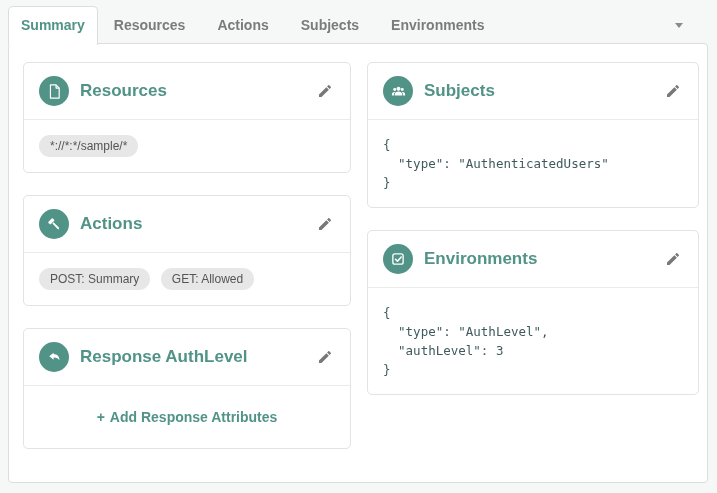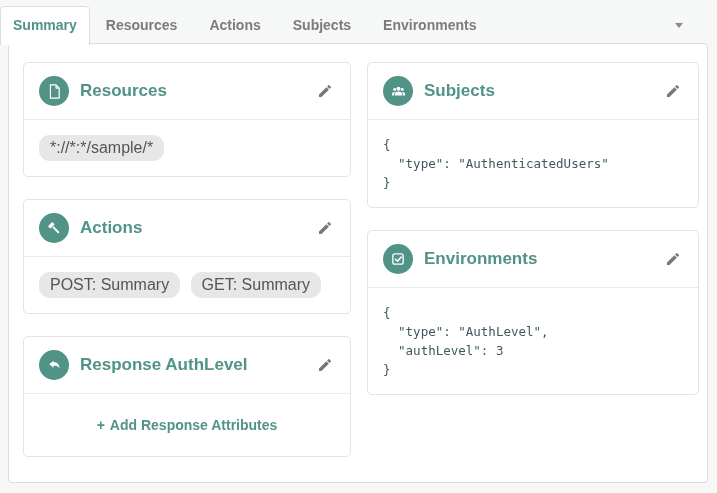--- a/index.html
+++ b/index.html
@@ -9,21 +9,21 @@
     width: 717px; height: 493px;
     overflow: hidden;
   }
   .page { position: relative; width: 717px; height: 493px; }
 
   
   .tabbar {
     display: flex;
     align-items: flex-end;
     height: 44px;
-    padding-left: 0;
+    padding-left: 8px;
     box-sizing: border-box;
     position: relative;
     z-index: 2;
   }
   .tab {
     font-size: 14px;
     font-weight: 700;
     color: #7b7b7b;
     padding: 10px 15px 11px;
     cursor: pointer;
@@ -106,21 +106,21 @@
     cursor: pointer;
     padding: 2px;
     line-height: 0;
   }
   .card-body { padding: 15px; }
 
   .badge {
     display: inline-block;
     background: #e7e7e7;
     color: #555;
-    font-size: 16px;
+    font-size: 12px;
     padding: 4px 11px;
     border-radius: 11px;
     margin-right: 6px;
     white-space: nowrap;
   }
 
   pre.code {
     margin: 0;
     font-family: "DejaVu Sans Mono", monospace;
     font-size: 12.5px;
@@ -195,21 +195,21 @@
             </div>
             <div class="card-title">Actions</div>
             <div class="edit-btn">
               <svg width="16" height="16" viewBox="0 0 24 24">
                 <path fill="#787878" d="M3 17.25V21h3.75L17.8 9.94l-3.75-3.75L3 17.25zM20.7 7.04c.39-.39.39-1.02 0-1.41l-2.34-2.34c-.39-.39-1.02-.39-1.41 0l-1.83 1.83 3.75 3.75 1.83-1.83z"></path>
               </svg>
             </div>
           </div>
           <div class="card-body">
             <span class="badge">POST: Summary</span>
-            <span class="badge">GET: Summary</span>
+            <span class="badge">GET: Allowed</span>
           </div>
         </div>
 
         <div class="card">
           <div class="card-header">
             <div class="icon-circle">
               <svg width="16" height="16" viewBox="0 0 24 24">
                 <path fill="#fff" d="M11.4 5.6 4.9 10.9l6.5 5.3v-3.4c4.4 0 7.1 1.4 8.8 4.3.1-6-3.3-9.3-8.8-9.7V5.6z"></path>
               </svg>
             </div>

